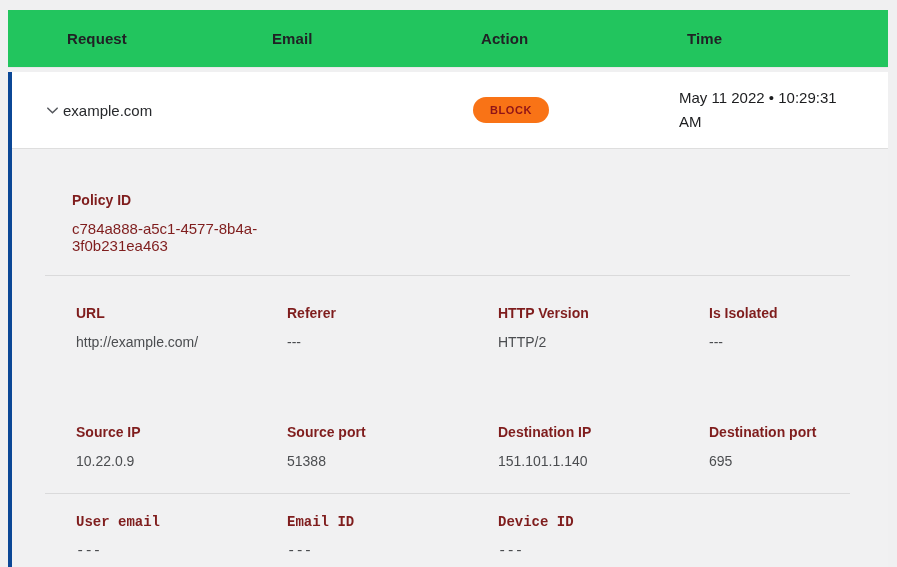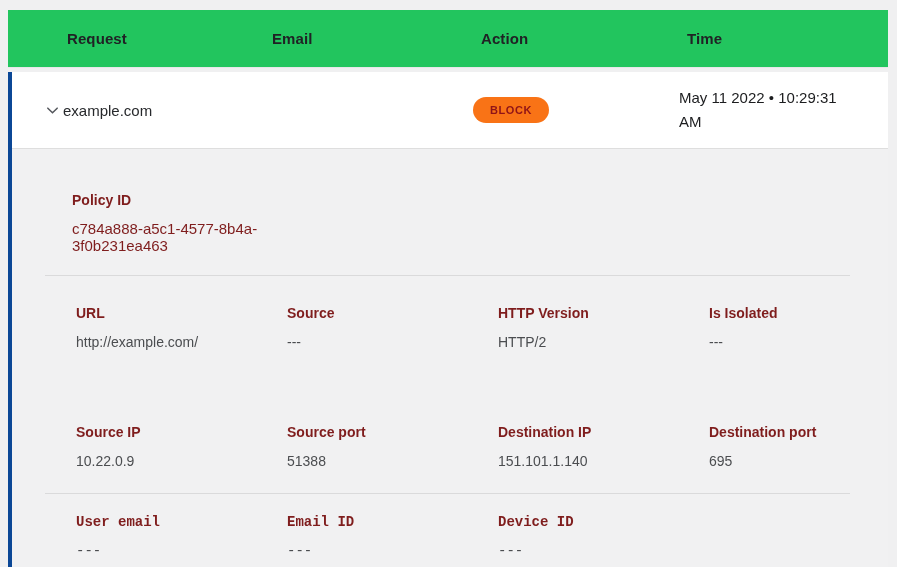--- a/index.html
+++ b/index.html
@@ -161,21 +161,21 @@
       </div>
 
       <div class="divider divider-1"></div>
 
       <div class="detail-grid grid-1">
         <div>
           <div class="field-label">URL</div>
           <div class="field-value">http://example.com/</div>
         </div>
         <div>
-          <div class="field-label">Source</div>
+          <div class="field-label">Referer</div>
           <div class="field-value">---</div>
         </div>
         <div>
           <div class="field-label">HTTP Version</div>
           <div class="field-value">HTTP/2</div>
         </div>
         <div>
           <div class="field-label">Is Isolated</div>
           <div class="field-value">---</div>
         </div>

